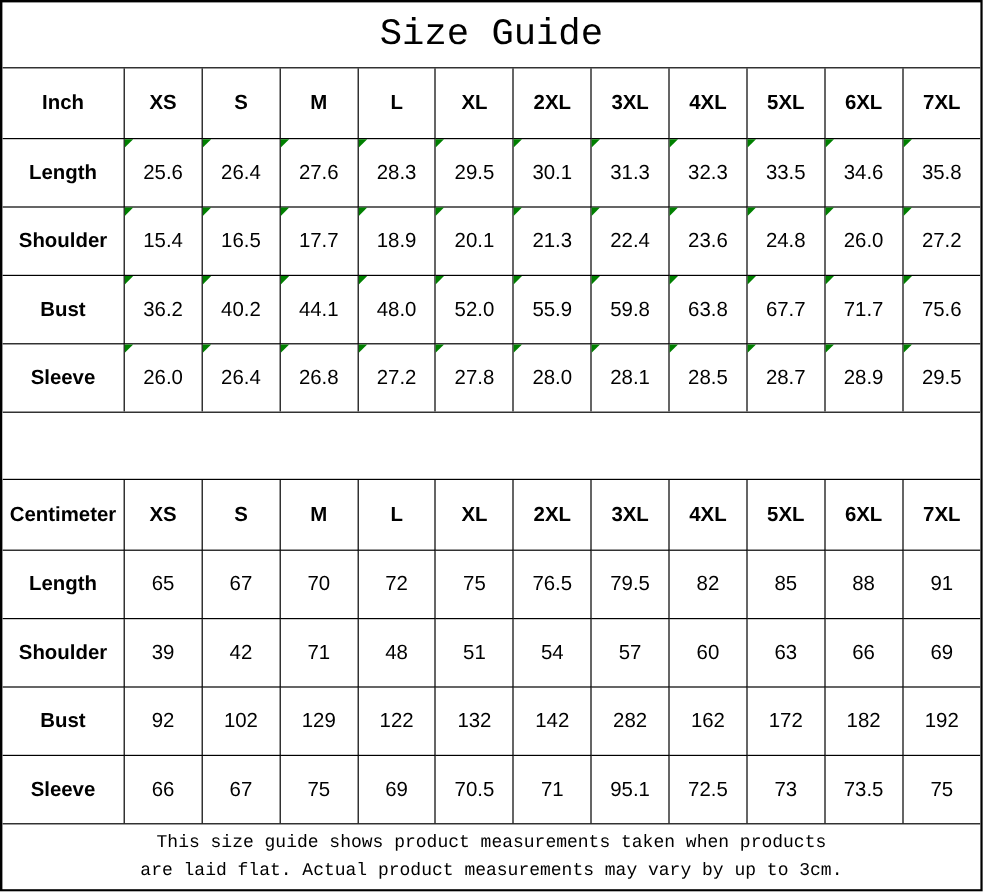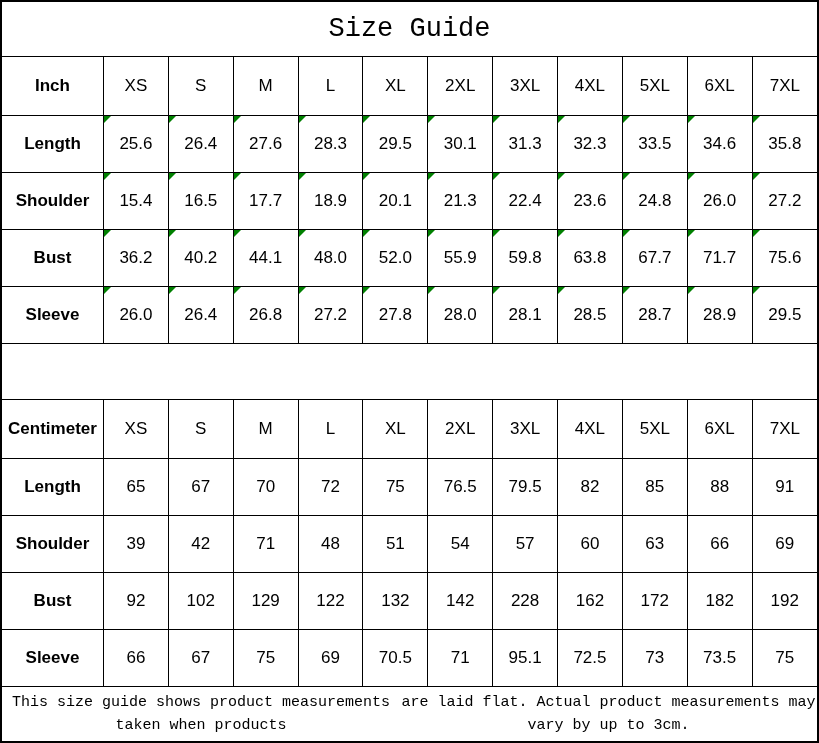--- a/index.html
+++ b/index.html
@@ -9,57 +9,57 @@
     background:#fff; color:#000;
     font-family:"Liberation Sans", sans-serif;
     display:flex; flex-direction:column;
     position:relative; overflow:hidden;
   }
   .title-row {
     flex:none; height:55px; box-sizing:border-box;
     border-bottom:1px solid #000;
     display:flex; align-items:center; justify-content:center;
     font-family:"Liberation Mono", monospace;
-    font-size:27px; font-weight:normal;
+    font-size:31px; font-weight:normal;
   }
   table.size-table {
     flex:none; width:100%;
     border-collapse:collapse; border:hidden;
     table-layout:fixed;
     padding-left:36px;
   }
   table.size-table th, table.size-table td {
     border:1px solid #000;
     text-align:center; vertical-align:middle;
     padding:0; position:relative;
     font-size:17px;
   }
   table.size-table thead tr { height:58px; }
   table.size-table tbody tr { height:57px; }
   th.unit-cell { width:101px; font-weight:bold; }
-  th.size-head { font-weight:normal; }
+  th.size-head { font-weight:bold; }
   th.row-label { font-weight:bold; }
   td.data-cell { font-weight:normal; }
   .marker {
     position:absolute; top:0; left:0;
     width:0; height:0;
     border-top:7px solid #008000;
     border-right:7px solid transparent;
     pointer-events:none;
   }
   .spacer {
     flex:none; height:57px; box-sizing:border-box;
     border-top:1px solid #000;
     border-bottom:1px solid #000;
     background:#fff;
   }
   .footer-note {
     flex:1; box-sizing:border-box;
     border-top:1px solid #000;
-    display:flex; flex-direction:row;
+    display:flex; flex-direction:column;
     align-items:center; justify-content:center;
     font-family:"Liberation Mono", monospace;
     font-size:15px; line-height:1.55;
     text-align:center;
   }
 </style>
 </head>
 <body>
 
 <div class="frame">
@@ -194,21 +194,21 @@
           <td class="data-cell">69</td>
         </tr>
         <tr>
           <th class="row-label">Bust</th>
           <td class="data-cell">92</td>
           <td class="data-cell">102</td>
           <td class="data-cell">129</td>
           <td class="data-cell">122</td>
           <td class="data-cell">132</td>
           <td class="data-cell">142</td>
-          <td class="data-cell">228</td>
+          <td class="data-cell">282</td>
           <td class="data-cell">162</td>
           <td class="data-cell">172</td>
           <td class="data-cell">182</td>
           <td class="data-cell">192</td>
         </tr>
         <tr>
           <th class="row-label">Sleeve</th>
           <td class="data-cell">66</td>
           <td class="data-cell">67</td>
           <td class="data-cell">75</td>

